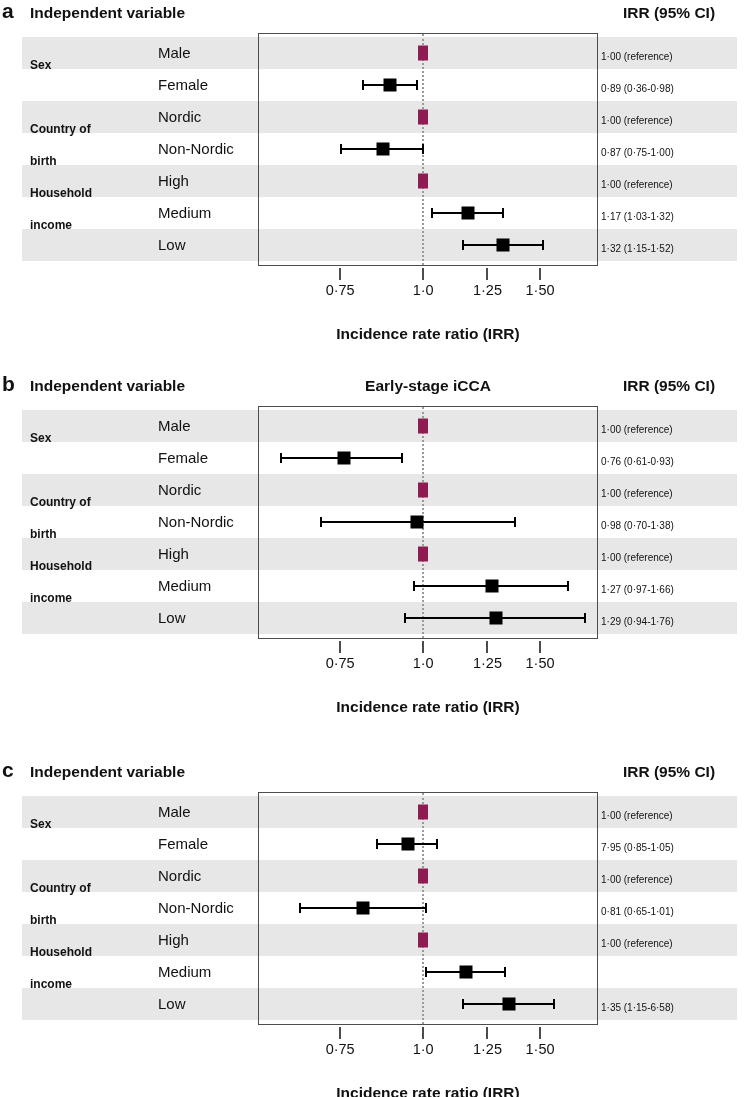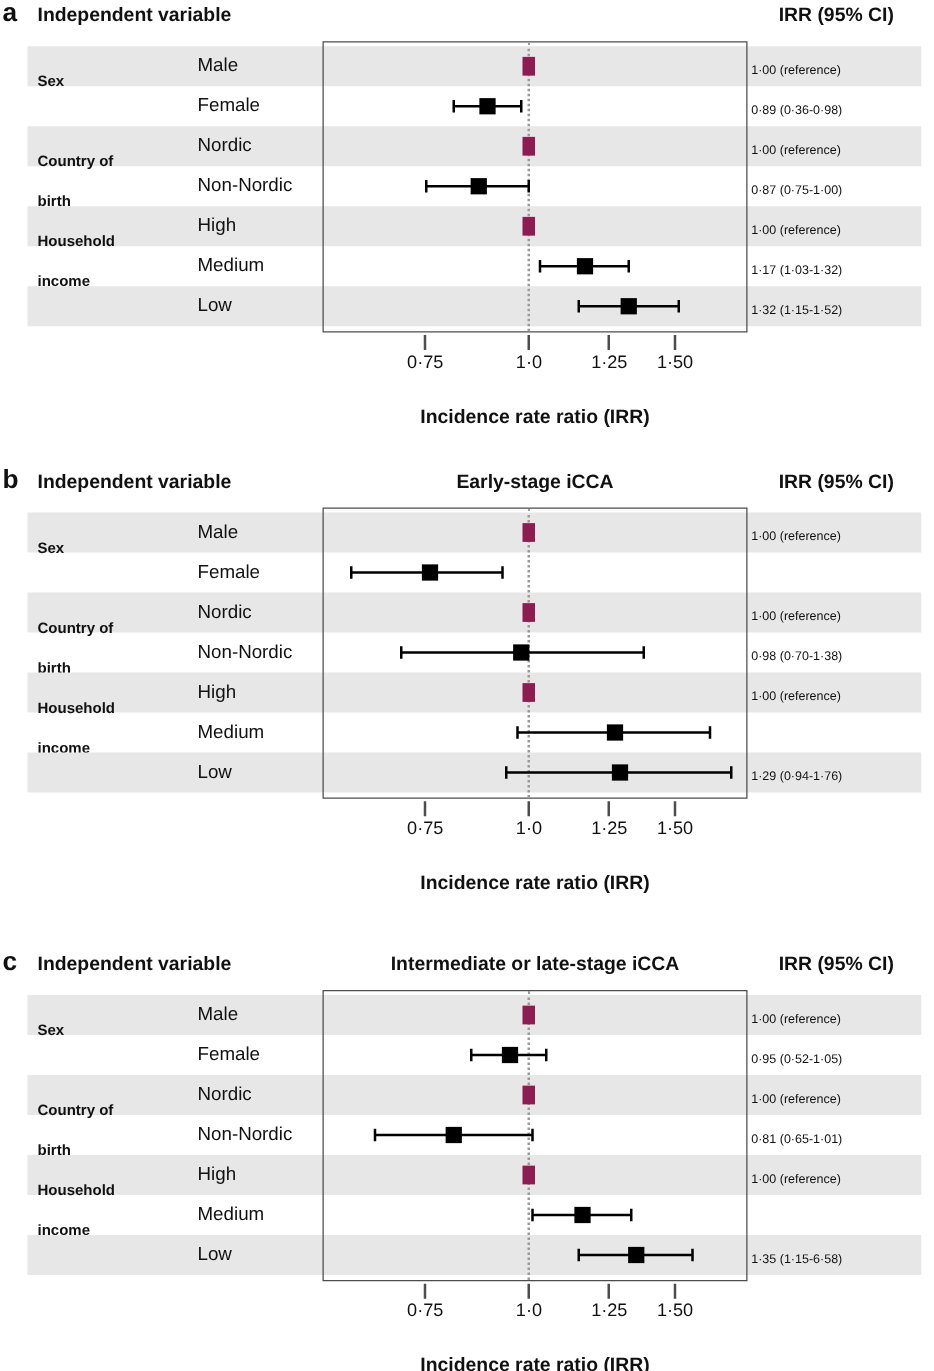--- a/index.html
+++ b/index.html
@@ -110,39 +110,41 @@
       <div class="hdr-left">Independent variable</div>
       <div class="hdr-title">Early-stage iCCA</div>
       <div class="hdr-right">IRR (95% CI)</div>
       <div class="row shaded" style="top: 34px;">
         <div class="cell-group">Sex</div>
         <div class="cell-level">Male</div>
         <div class="cell-value">1·00 (reference)</div>
       </div>
       <div class="row" style="top: 66px;">
         <div class="cell-level">Female</div>
+        <div class="cell-value">0·76 (0·61-0·93)</div>
       </div>
       <div class="row shaded" style="top: 98px;">
         <div class="cell-group">Country of</div>
         <div class="cell-level">Nordic</div>
         <div class="cell-value">1·00 (reference)</div>
       </div>
       <div class="row" style="top: 130px;">
         <div class="cell-group">birth</div>
         <div class="cell-level">Non-Nordic</div>
         <div class="cell-value">0·98 (0·70-1·38)</div>
       </div>
       <div class="row shaded" style="top: 162px;">
         <div class="cell-group">Household</div>
         <div class="cell-level">High</div>
         <div class="cell-value">1·00 (reference)</div>
       </div>
       <div class="row" style="top: 194px;">
         <div class="cell-group">income</div>
         <div class="cell-level">Medium</div>
+        <div class="cell-value">1·27 (0·97-1·66)</div>
       </div>
       <div class="row shaded" style="top: 226px;">
         <div class="cell-level">Low</div>
         <div class="cell-value">1·29 (0·94-1·76)</div>
       </div>
       <div class="plotbox" style="border-color: rgb(77, 77, 77);">
         <div class="dotline" style="left: 48.5669%; margin-left: -1px; border-left-color: rgb(154, 154, 154);"></div>
         <div class="refsq" style="left: 48.5669%; top: 18.5px; background: rgb(142, 27, 82);"></div>
         <div class="whisk" style="left: 6.64897%; width: 35.7637%; top: 50.5px; background: rgb(0, 0, 0);"></div>
         <div class="cap" style="left: 6.64897%; top: 50.5px;"></div>
@@ -169,30 +171,29 @@
       <div class="ticklabel" style="left: 423.127px;">1·0</div>
       <div class="tick" style="left: 487.467px;"></div>
       <div class="ticklabel" style="left: 487.467px;">1·25</div>
       <div class="tick" style="left: 540.036px;"></div>
       <div class="ticklabel" style="left: 540.036px;">1·50</div>
       <div class="xlabel">Incidence rate ratio (IRR)</div>
     </div>
     <div class="panel gap-b">
       <div class="hdr-letter">c</div>
       <div class="hdr-left">Independent variable</div>
-      <div class="hdr-title">Intermediate or late-stage iCCA</div>
       <div class="hdr-right">IRR (95% CI)</div>
       <div class="row shaded" style="top: 34px;">
         <div class="cell-group">Sex</div>
         <div class="cell-level">Male</div>
         <div class="cell-value">1·00 (reference)</div>
       </div>
       <div class="row" style="top: 66px;">
         <div class="cell-level">Female</div>
-        <div class="cell-value">0·95 (0·52-1·05)</div>
+        <div class="cell-value">7·95 (0·85-1·05)</div>
       </div>
       <div class="row shaded" style="top: 98px;">
         <div class="cell-group">Country of</div>
         <div class="cell-level">Nordic</div>
         <div class="cell-value">1·00 (reference)</div>
       </div>
       <div class="row" style="top: 130px;">
         <div class="cell-group">birth</div>
         <div class="cell-level">Non-Nordic</div>
         <div class="cell-value">0·81 (0·65-1·01)</div>

